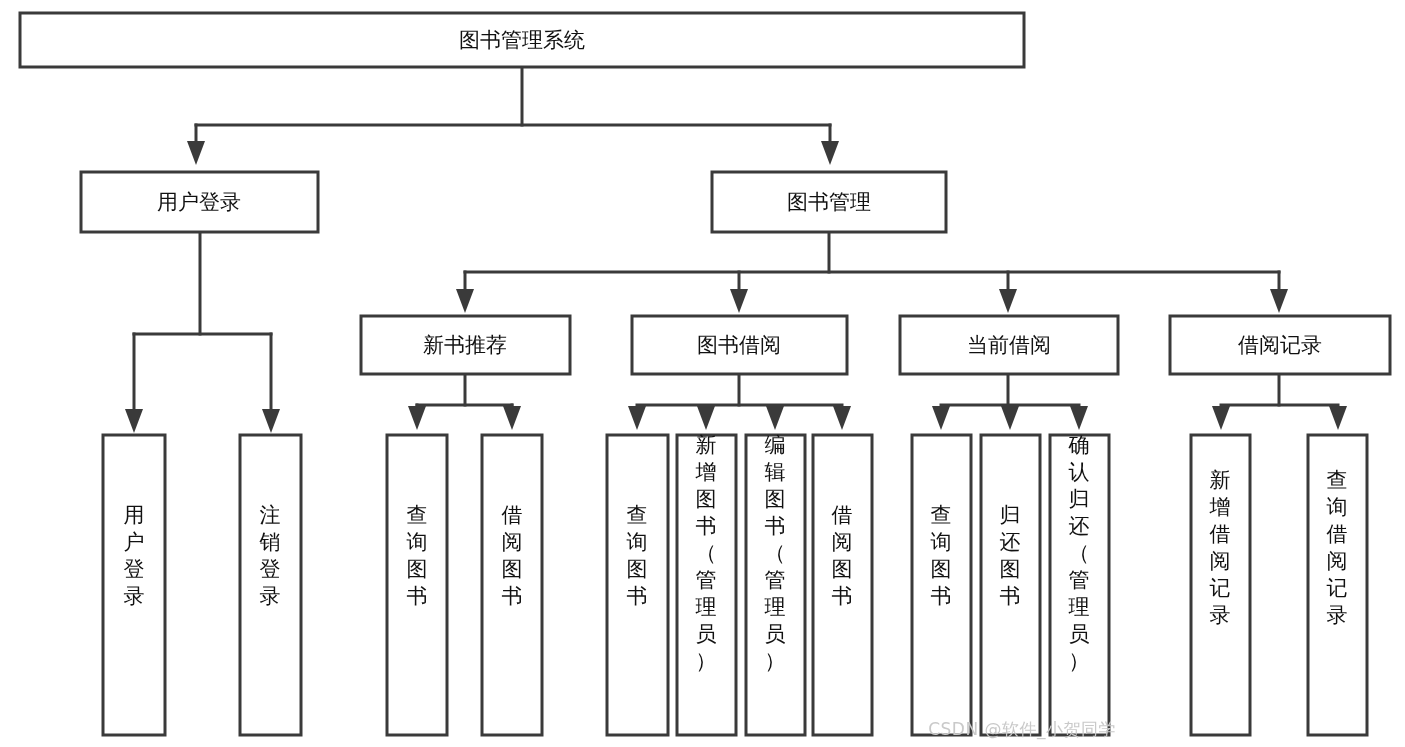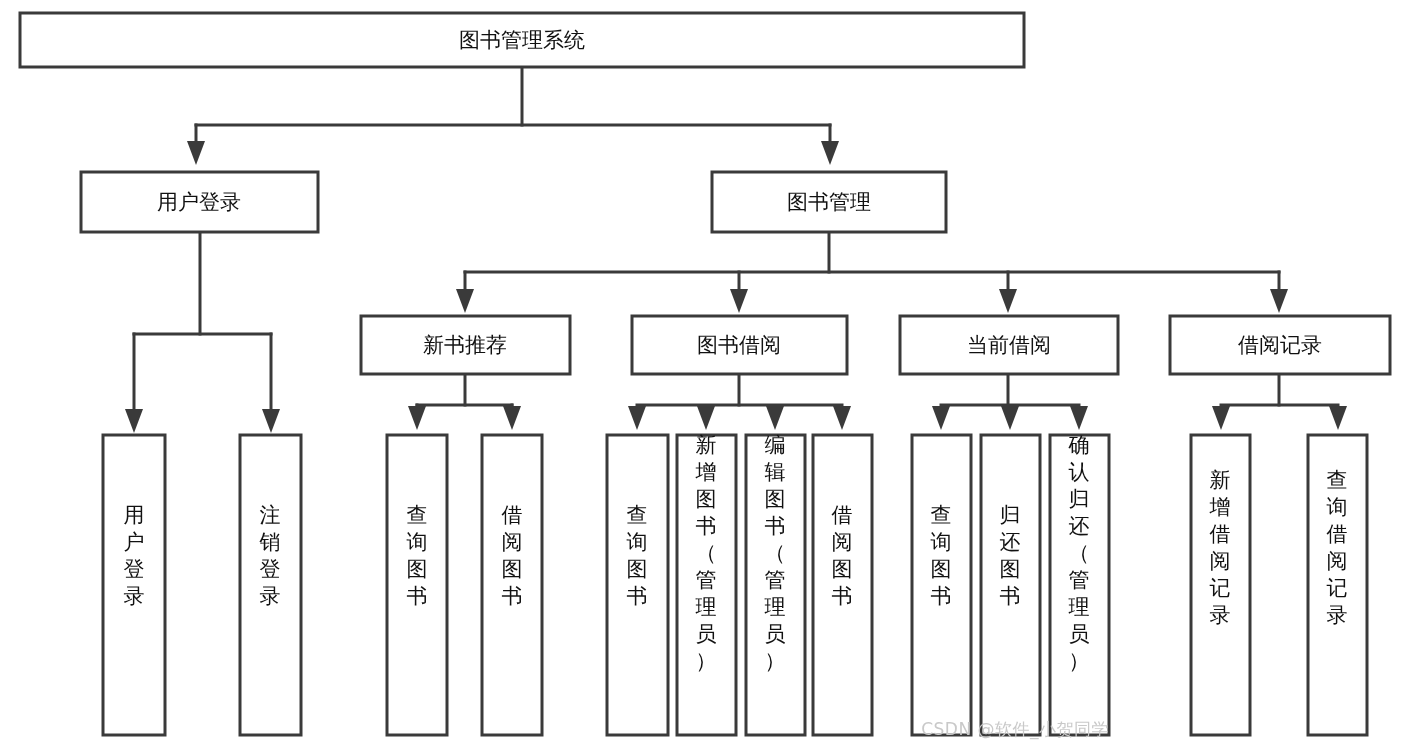--- a/index.html
+++ b/index.html
@@ -47,21 +47,21 @@
     stroke-width: 3;
     fill: none;
     stroke-linecap: square;
   }
   .arrow-head {
     fill: #3a3a3a;
     stroke: none;
   }
   .watermark {
     position: absolute;
-    right: 8px;
+    right: 1px;
     bottom: 6px;
     font-family: "DejaVu Sans", "Liberation Sans", sans-serif;
     font-size: 17px;
     color: #c9c9c9;
     letter-spacing: 0.5px;
     white-space: nowrap;
     pointer-events: none;
   }
 </style>
 </head>

